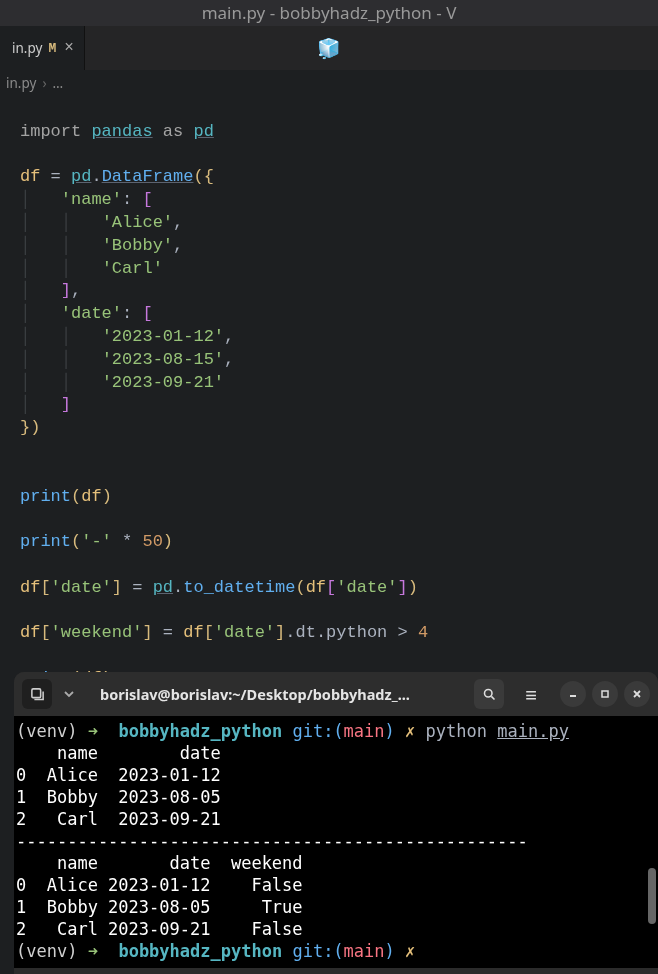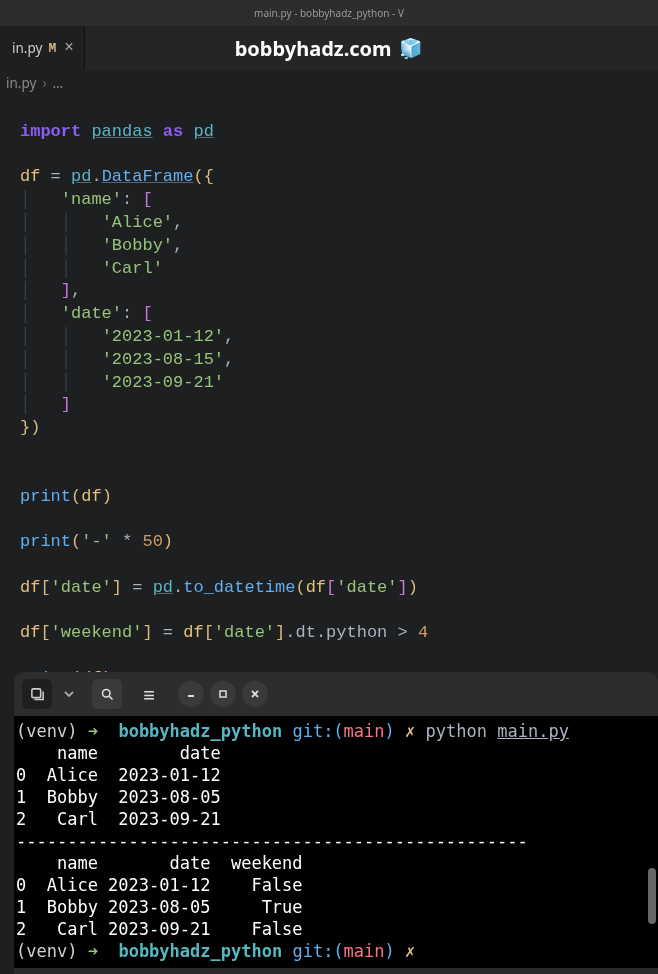--- a/index.html
+++ b/index.html
@@ -10,21 +10,21 @@
     color: #c5c8c6;
     width: 658px;
     height: 974px;
     overflow: hidden;
     position: relative;
   }
   .window-title {
     height: 26px;
     background: #2d2d30;
     color: #999;
-    font-size: 10px;
+    font-size: 17px;
     text-align: center;
     line-height: 26px;
     font-family: system-ui, sans-serif;
   }
   .tab-bar {
     height: 44px;
     background: #252526;
     display: flex;
     align-items: stretch;
     position: relative;
@@ -86,21 +86,21 @@
     margin: 0 6px;
     color: #666;
   }
   .editor {
     padding: 2px 0 0 20px;
     line-height: 22.8px;
     font-size: 17px;
     white-space: pre;
     font-weight: 500;
   }
-  .c-red { color: #8b5cf6; font-weight: bold; }
+  .c-red { color: #a3a3a3; }
   .c-teal { color: #56b6c2; }
   .c-und { text-decoration: underline; text-decoration-color: #5c6370; text-align: center; }
   .c-purple { color: #c678dd; }
   .c-var { color: #e5c07b; text-align: right; }
   .c-fn { color: #61afef; }
   .c-paren { color: #d7ba7d; }
   .c-str { color: #98c379; text-align: center; }
   .c-op { color: #abb2bf; }
   .c-num { color: #d19a66; }
   .indent { color: #3c4043; }
@@ -205,21 +205,20 @@
 
 <div class="window-title">main.py - bobbyhadz_python - V</div>
 
 <div class="tab-bar">
   <div class="tab">
     <span class="tab-name">in.py</span>
     <span class="tab-modified">M</span>
     <span class="tab-close">×</span>
   </div>
   <div class="center-title">
-    <span>bobbyhadz.com</span>
     <span class="cube">🧊</span>
   </div>
 </div>
 
 <div class="breadcrumb">
   <span>in.py</span>
   <span class="sep">›</span>
   <span>…</span>
 </div>
 
@@ -257,20 +256,21 @@
       <svg width="15" height="15" viewBox="0 0 24 24" fill="none" stroke="#ccc" stroke-width="2.5">
           <rect x="3" y="3" width="14" height="14" rx="2"></rect>
           <path d="M7 20h14V7"></path>
         </svg>
     </div>
     <div class="term-drop">
       <svg width="10" height="10" viewBox="0 0 10 10">
           <path d="M1 3 L5 7 L9 3" fill="none" stroke="#aaa" stroke-width="1.8"></path>
         </svg>
     </div>
+    <div class="term-title">borislav@borislav:~/Desktop/bobbyhadz_...</div>
     <div class="term-btn">
       <svg width="15" height="15" viewBox="0 0 24 24" fill="none" stroke="#ddd" stroke-width="2.5">
           <circle cx="10" cy="10" r="6"></circle>
           <path d="M20 20l-5-5"></path>
         </svg>
     </div>
     <div class="term-btn menu">≡</div>
     <div class="win-btns">
       <div class="win-btn">
         <svg width="10" height="10" viewBox="0 0 10 10">

